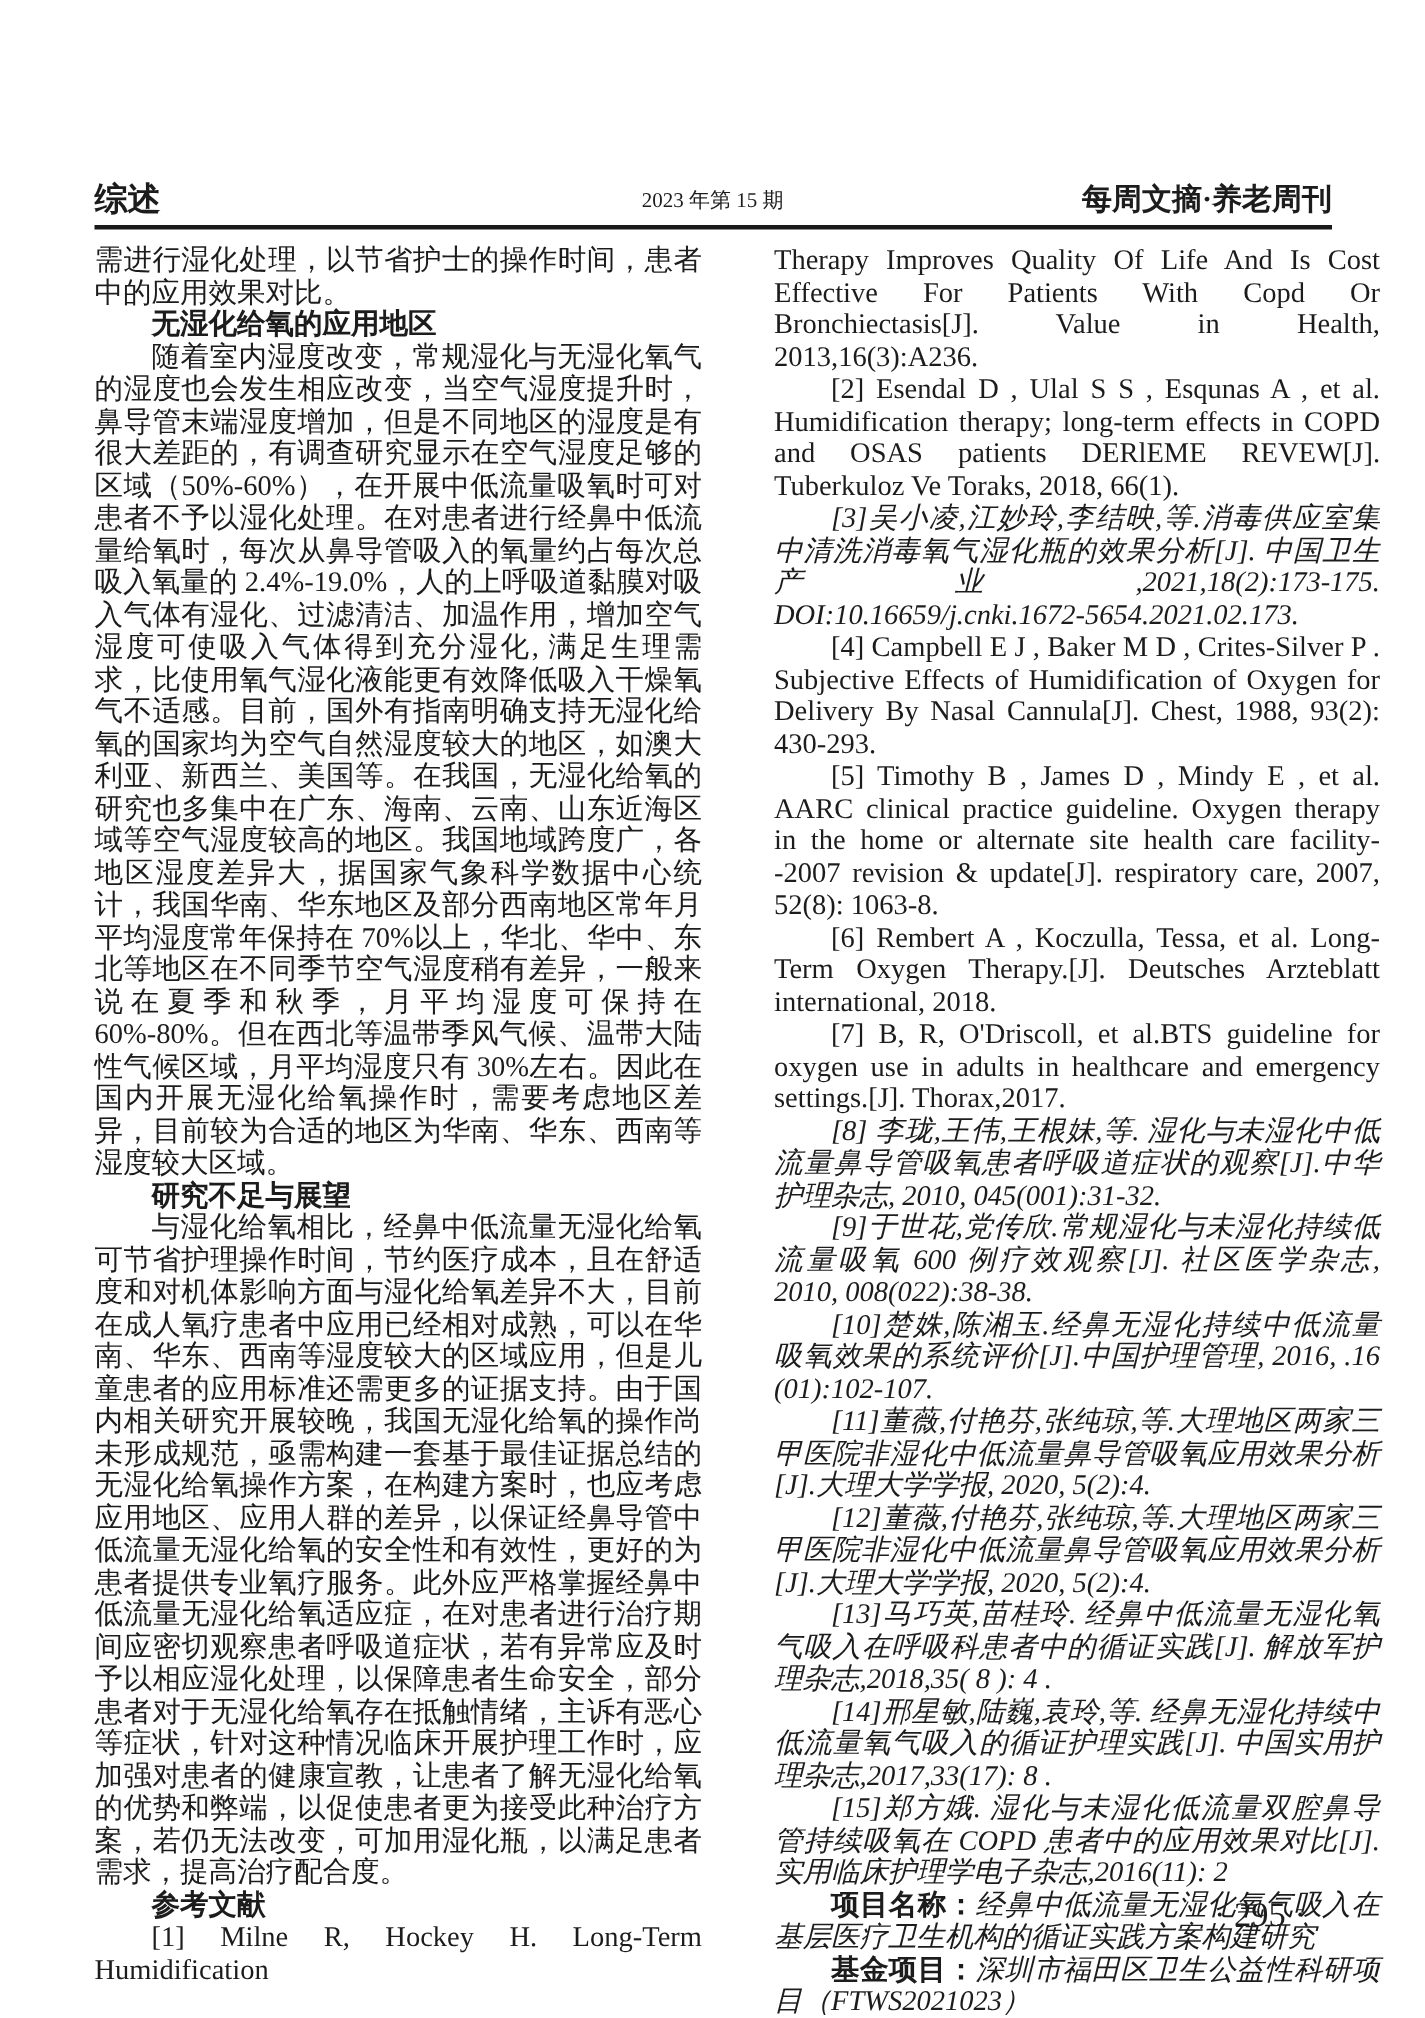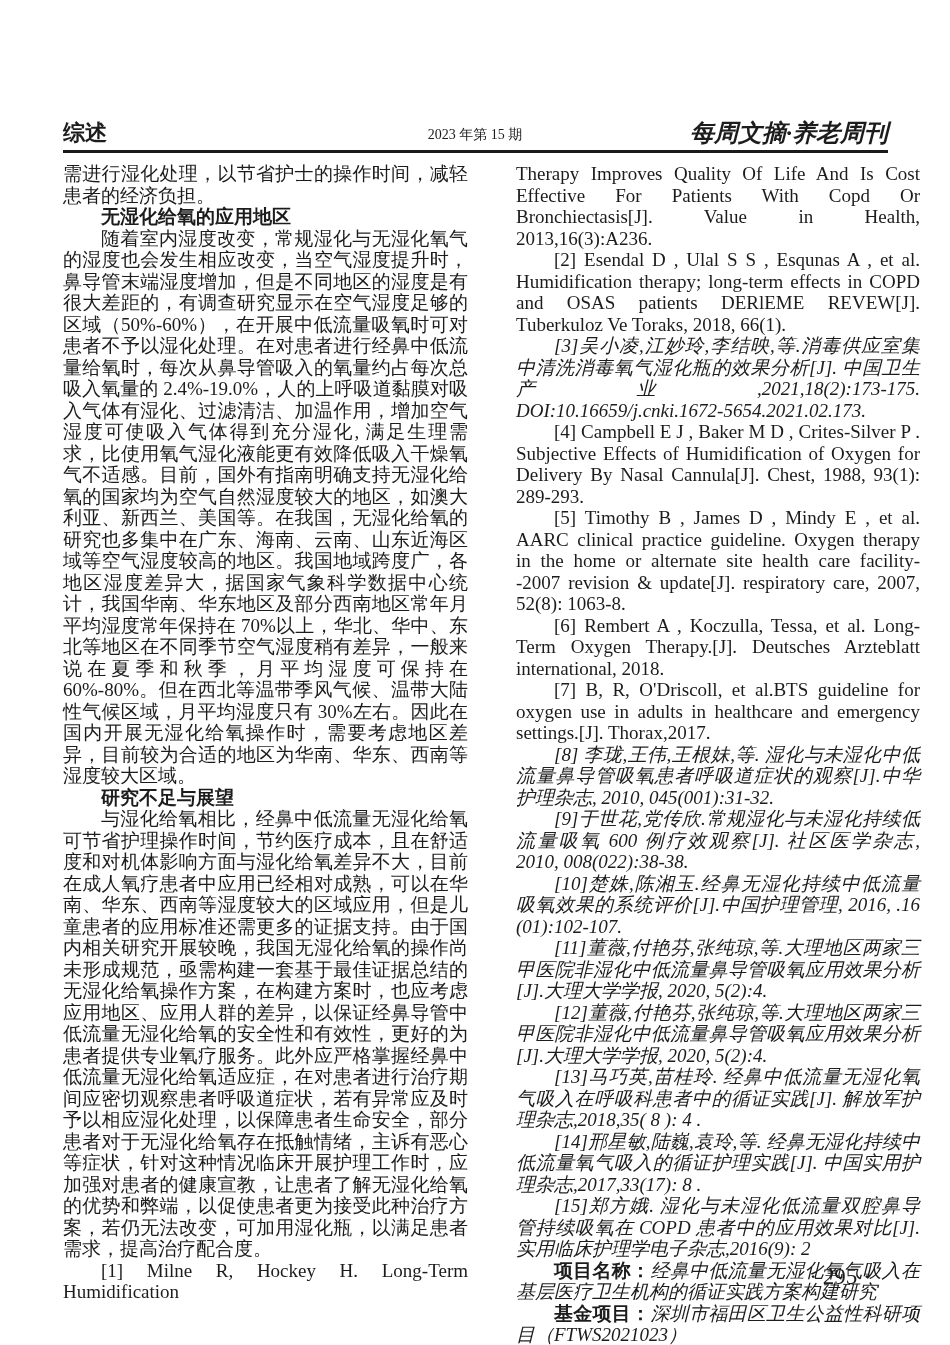--- a/index.html
+++ b/index.html
@@ -13,21 +13,21 @@
     position:absolute;left:63px;top:119px;
     font-family:Liberation Sans, sans-serif;
     font-weight:700;font-size:22px;line-height:28px;
   }
   .hdr-center{
     position:absolute;left:0;right:0;top:122px;text-align:center;
     font-size:14px;line-height:26px;
   }
   .hdr-right{
     position:absolute;right:62px;top:120px;
-    font-weight:700;font-style:italic;font-size:24px;line-height:27px;
+    font-weight:700;font-size:20px;line-height:27px;
   }
   .rule{position:absolute;left:63px;right:62px;top:150px;height:2.5px;background:#1a1a1a;}
   
   .col{
     position:absolute;top:163px;width:405px;
     font-size:19px;line-height:21.5px;
     text-align:justify;
   }
   .col-left{left:63px;}
   .col-right{left:484px;width:404px;margin-left:32px;}
@@ -54,43 +54,44 @@
 <body>
 
 <div class="page">
 
   <div class="hdr-left">综述</div>
   <div class="hdr-center">2023 年第 15 期</div>
   <div class="hdr-right">每周文摘·养老周刊</div>
   <div class="rule"></div>
 
   <div class="col col-left">
-    <p class="ni">需进行湿化处理，以节省护士的操作时间，减轻患者的经济负担。</p>
+    <p class="ni">需进行湿化处理，以节省护士的操作时间，患者中的应用效果对比。</p>
     <p class="h">无湿化给氧的应用地区</p>
     <p>随着室内湿度改变，常规湿化与无湿化氧气的湿度也会发生相应改变，当空气湿度提升时，鼻导管末端湿度增加，但是不同地区的湿度是有很大差距的，有调查研究显示在空气湿度足够的区域（50%-60%），在开展中低流量吸氧时可对患者不予以湿化处理。在对患者进行经鼻中低流量给氧时，每次从鼻导管吸入的氧量约占每次总吸入氧量的 2.4%-19.0%，人的上呼吸道黏膜对吸入气体有湿化、过滤清洁、加温作用，增加空气湿度可使吸入气体得到充分湿化, 满足生理需求，比使用氧气湿化液能更有效降低吸入干燥氧气不适感。目前，国外有指南明确支持无湿化给氧的国家均为空气自然湿度较大的地区，如澳大利亚、新西兰、美国等。在我国，无湿化给氧的研究也多集中在广东、海南、云南、山东近海区域等空气湿度较高的地区。我国地域跨度广，各地区湿度差异大，据国家气象科学数据中心统计，我国华南、华东地区及部分西南地区常年月平均湿度常年保持在 70%以上，华北、华中、东北等地区在不同季节空气湿度稍有差异，一般来说在夏季和秋季，月平均湿度可保持在 60%-80%。但在西北等温带季风气候、温带大陆性气候区域，月平均湿度只有 30%左右。因此在国内开展无湿化给氧操作时，需要考虑地区差异，目前较为合适的地区为华南、华东、西南等湿度较大区域。</p>
     <p class="h">研究不足与展望</p>
     <p>与湿化给氧相比，经鼻中低流量无湿化给氧可节省护理操作时间，节约医疗成本，且在舒适度和对机体影响方面与湿化给氧差异不大，目前在成人氧疗患者中应用已经相对成熟，可以在华南、华东、西南等湿度较大的区域应用，但是儿童患者的应用标准还需更多的证据支持。由于国内相关研究开展较晚，我国无湿化给氧的操作尚未形成规范，亟需构建一套基于最佳证据总结的无湿化给氧操作方案，在构建方案时，也应考虑应用地区、应用人群的差异，以保证经鼻导管中低流量无湿化给氧的安全性和有效性，更好的为患者提供专业氧疗服务。此外应严格掌握经鼻中低流量无湿化给氧适应症，在对患者进行治疗期间应密切观察患者呼吸道症状，若有异常应及时予以相应湿化处理，以保障患者生命安全，部分患者对于无湿化给氧存在抵触情绪，主诉有恶心等症状，针对这种情况临床开展护理工作时，应加强对患者的健康宣教，让患者了解无湿化给氧的优势和弊端，以促使患者更为接受此种治疗方案，若仍无法改变，可加用湿化瓶，以满足患者需求，提高治疗配合度。</p>
+    <p class="h">参考文献</p>
     <p>[1] Milne R, Hockey H. Long-Term Humidification</p>
   </div>
 
   <div class="col col-right">
     <p class="ni">Therapy Improves Quality Of Life And Is Cost Effective For Patients With Copd Or Bronchiectasis[J]. Value in Health, 2013,16(3):A236.</p>
     <p>[2] Esendal D , Ulal S S , Esqunas A , et al. Humidification therapy; long-term effects in COPD and OSAS patients DERlEME REVEW[J]. Tuberkuloz Ve Toraks, 2018, 66(1).</p>
     <p class="kai">[3]吴小凌,江妙玲,李结映,等.消毒供应室集中清洗消毒氧气湿化瓶的效果分析[J]. 中国卫生产业,2021,18(2):173-175. DOI:10.16659/j.cnki.1672-5654.2021.02.173.</p>
-    <p>[4] Campbell E J , Baker M D , Crites-Silver P . Subjective Effects of Humidification of Oxygen for Delivery By Nasal Cannula[J]. Chest, 1988, 93(1): 289-293.</p>
+    <p>[4] Campbell E J , Baker M D , Crites-Silver P . Subjective Effects of Humidification of Oxygen for Delivery By Nasal Cannula[J]. Chest, 1988, 93(2): 430-293.</p>
     <p>[5] Timothy B , James D , Mindy E , et al. AARC clinical practice guideline. Oxygen therapy in the home or alternate site health care facility--2007 revision &amp; update[J]. respiratory care, 2007, 52(8): 1063-8.</p>
     <p>[6] Rembert A , Koczulla, Tessa, et al. Long-Term Oxygen Therapy.[J]. Deutsches Arzteblatt international, 2018.</p>
     <p>[7] B, R, O'Driscoll, et al.BTS guideline for oxygen use in adults in healthcare and emergency settings.[J]. Thorax,2017.</p>
     <p class="kai">[8] 李珑,王伟,王根妹,等. 湿化与未湿化中低流量鼻导管吸氧患者呼吸道症状的观察[J].中华护理杂志, 2010, 045(001):31-32.</p>
     <p class="kai">[9]于世花,党传欣.常规湿化与未湿化持续低流量吸氧 600 例疗效观察[J]. 社区医学杂志, 2010, 008(022):38-38.</p>
     <p class="kai">[10]楚姝,陈湘玉.经鼻无湿化持续中低流量吸氧效果的系统评价[J].中国护理管理, 2016, .16 (01):102-107.</p>
     <p class="kai">[11]董薇,付艳芬,张纯琼,等.大理地区两家三甲医院非湿化中低流量鼻导管吸氧应用效果分析[J].大理大学学报, 2020, 5(2):4.</p>
     <p class="kai">[12]董薇,付艳芬,张纯琼,等.大理地区两家三甲医院非湿化中低流量鼻导管吸氧应用效果分析[J].大理大学学报, 2020, 5(2):4.</p>
     <p class="kai">[13]马巧英,苗桂玲. 经鼻中低流量无湿化氧气吸入在呼吸科患者中的循证实践[J]. 解放军护理杂志,2018,35( 8 ): 4 .</p>
     <p class="kai">[14]邢星敏,陆巍,袁玲,等.  经鼻无湿化持续中低流量氧气吸入的循证护理实践[J]. 中国实用护理杂志,2017,33(17): 8 .</p>
-    <p class="kai">[15]郑方娥. 湿化与未湿化低流量双腔鼻导管持续吸氧在 COPD 患者中的应用效果对比[J]. 实用临床护理学电子杂志,2016(9): 2</p>
+    <p class="kai">[15]郑方娥. 湿化与未湿化低流量双腔鼻导管持续吸氧在 COPD 患者中的应用效果对比[J]. 实用临床护理学电子杂志,2016(11): 2</p>
     <p class="kai"><span class="lbl">项目名称：</span><span>经鼻中低流量无湿化氧气吸入在基层医疗卫生机构的循证实践方案构建研究</span></p>
     <p class="kai"><span class="lbl">基金项目：</span><span>深圳市福田区卫生公益性科研项目（FTWS2021023）</span></p>
   </div>
 
   <div class="pageno">· 295 ·</div>
 
 </div>
 
 </body></html>

